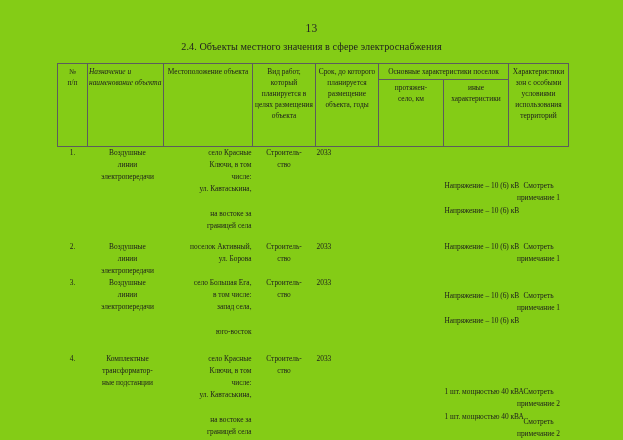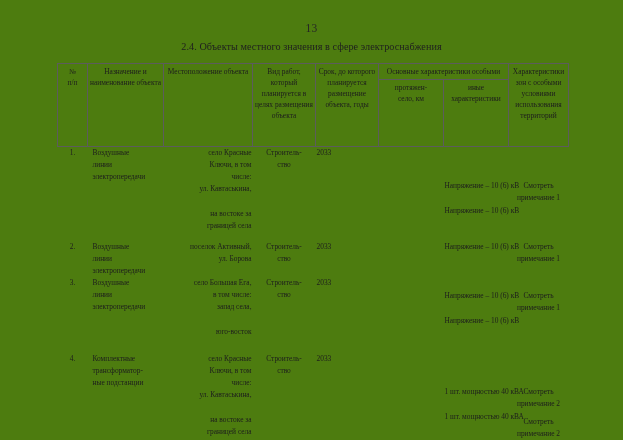--- a/index.html
+++ b/index.html
@@ -14,21 +14,21 @@
     overflow: hidden;
     font-family: "Liberation Serif", "DejaVu Serif", serif;
     color: #1d1d1d;
     position: relative;
   }
 
   .page {
     position: relative;
     width: 623px;
     height: 440px;
-    background: #4d7c0f;
+    background: #84cc16;
   }
 
   
   .page-number {
     position: absolute;
     top: 22px;
     left: 0;
     width: 623px;
     text-align: center;
     font-size: 11.5px;
@@ -89,21 +89,21 @@
   
   table.doc-table tbody td {
     border: none;
     vertical-align: top;
     padding: 0 1px;
     font-size: 7.4px;
     line-height: 1.62;
   }
 
   .c-num      { width: 27px;  text-align: center; }
-  .c-name     { width: 73px;  text-align: left;  padding-left: 5px !important; }
+  .c-name     { width: 73px;  text-align: center;  padding-left: 5px !important; }
   .c-loc      { width: 86px;  text-align: right; }
   .c-work     { width: 60px;  text-align: center; }
   .c-term     { width: 60px;  text-align: left; }
   .c-len      { width: 49px;  text-align: center; }
   .c-other    { width: 100px; text-align: center; }
   .c-zone     { width: 57px;  text-align: center; }
   .row-spacer-md { height: 15px; }
   .row-spacer-sm { height: 9px;  }
 
   .blk { display: block; }
@@ -126,25 +126,25 @@
   <div class="doc-title">2.4. Объекты местного значения в сфере электроснабжения</div>
 
   <div class="table-wrap">
     <table class="doc-table">
       <thead>
         <tr>
           <td class="c-num hdr-tall" rowspan="2">
             <span class="blk">№</span>
             <span class="blk">п/п</span>
           </td>
-          <td class="c-name hdr-tall" rowspan="2" style="text-align:center;padding-left:1px !important;">Назначение и наименование объекта</td>
+          <td class="c-name hdr-tall" rowspan="2" style="text-align:left;padding-left:1px !important;font-style:italic;">Назначение и наименование объекта</td>
           <td class="c-loc hdr-tall" rowspan="2">Местоположение объекта</td>
           <td class="c-work hdr-tall" rowspan="2">Вид работ, который планируется в целях размещения объекта</td>
           <td class="c-term hdr-tall" rowspan="2">Срок, до которого планируется размещение объекта, годы</td>
-          <td class="grp-top" colspan="2">Основные характеристики особыми</td>
+          <td class="grp-top" colspan="2">Основные характеристики поселок</td>
           <td class="c-zone hdr-tall" rowspan="2">Характеристики зон с особыми условиями использования территорий</td>
         </tr>
         <tr>
           <td class="c-len grp-sub">
             <span class="blk">протяжен-</span>
             <span class="blk">село, км</span>
           </td>
           <td class="c-other grp-sub">иные характеристики</td>
         </tr>
       </thead>

